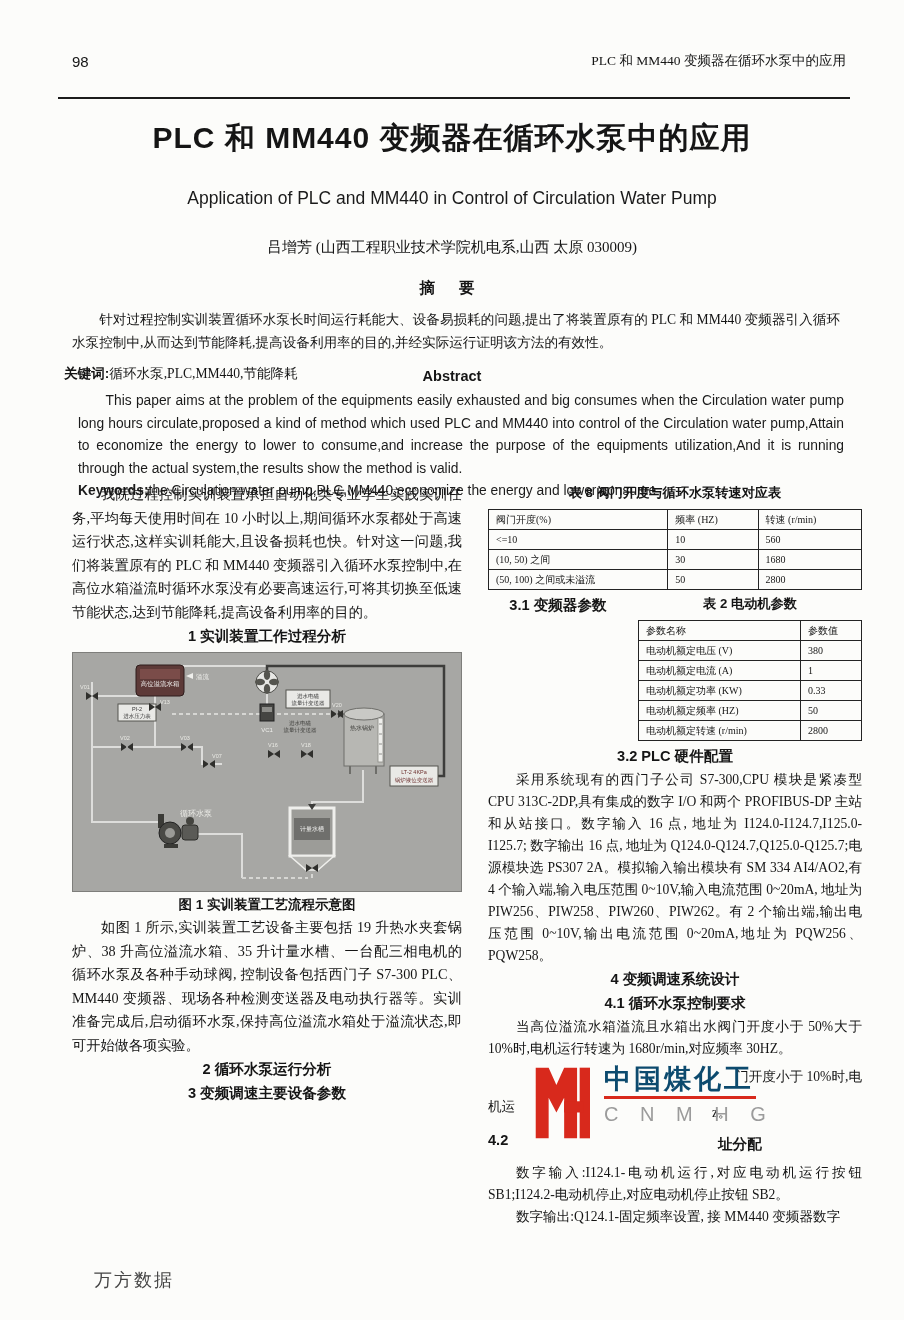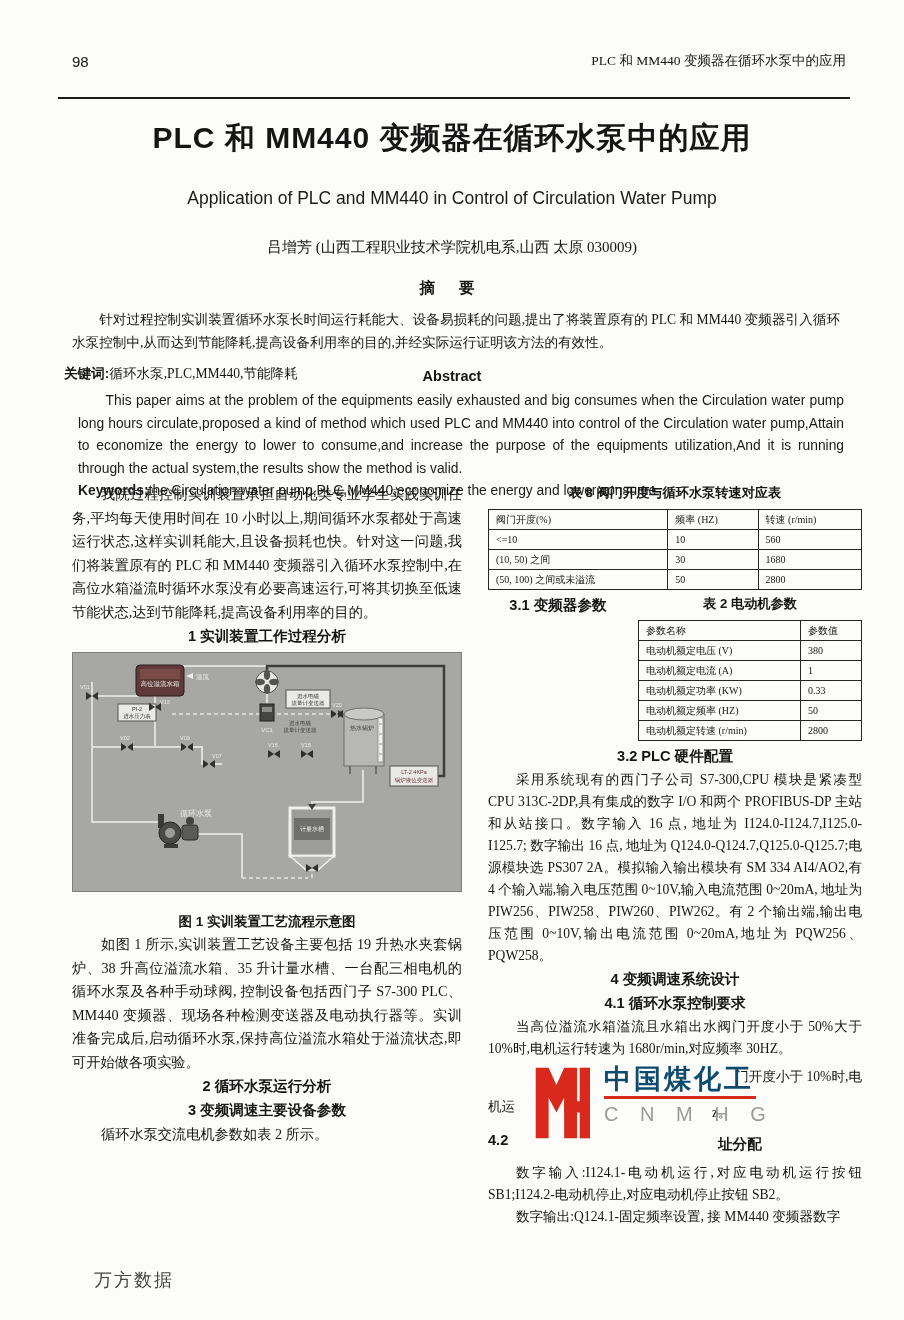--- a/index.html
+++ b/index.html
@@ -26,21 +26,21 @@
   .abs-en{position:absolute;top:390px;left:78px;right:60px;font-family:"Liberation Sans",sans-serif;
           font-size:13.8px;line-height:22.5px;text-align:justify;color:#1b1b1b;}
   .abs-en .ind{text-indent:2em;margin:0;}
   
   .cols{position:absolute;top:483px;left:72px;width:790px;display:flex;gap:26px;}
   .col-l{width:390px;font-size:14.2px;line-height:23.5px;text-align:justify;}
   .col-r{width:374px;font-size:13.6px;line-height:22px;text-align:justify;}
   p.bi{text-indent:2.05em;margin:0;}
   .sec{font-family:"Liberation Sans",sans-serif;font-weight:bold;font-size:14.6px;margin:1px 0;line-height:23px;text-align:center;}
   
-  .figbox{width:432px;height:240px;margin:4px 0 19px 0;}
+  .figbox{width:432px;height:240px;margin:4px 0 2px 0;}
   .figcap{text-align:center;font-family:"Liberation Sans",sans-serif;font-weight:bold;font-size:13.5px;line-height:22px;margin:0;}
   .fig svg{display:block;}
   .fig text{font-family:"Liberation Sans",sans-serif;}
   
   .tbl-title{text-align:center;font-family:"Liberation Sans",sans-serif;font-weight:bold;font-size:13.2px;margin:0 0 6px 0;line-height:20px;}
   table.t{border-collapse:collapse;width:100%;font-size:10px;line-height:1.3;}
   table.t th,table.t td{border:1.4px solid #242424;padding:3px 7px;text-align:left;font-weight:normal;}
   .t2wrap{float:right;width:224px;margin:0 0 4px 10px;}
   .t2wrap td:last-child,.t2wrap th:last-child{width:46px;}
   
@@ -232,21 +232,20 @@
                 <polygon points="246,212 240,216 246,220"></polygon>
             </g>
           </g>
         </svg>
       </div>
       <p class="figcap">图 1 实训装置工艺流程示意图</p>
 
       <p class="bi">如图 1 所示,实训装置工艺设备主要包括 19 升热水夹套锅炉、38 升高位溢流水箱、35 升计量水槽、一台配三相电机的循环水泵及各种手动球阀, 控制设备包括西门子 S7-300 PLC、MM440 变频器、现场各种检测变送器及电动执行器等。实训准备完成后,启动循环水泵,保持高位溢流水箱处于溢流状态,即可开始做各项实验。</p>
       <div class="sec">2 循环水泵运行分析</div>
       <div class="sec">3 变频调速主要设备参数</div>
-      <p class="bi">循环水泵交流电机参数如表 2 所示。</p>
     </div>
 
     <div class="col-r">
 
       <div class="tbl-title">表 8 阀门开度与循环水泵转速对应表</div>
       <table class="t">
         <thead>
           <tr>
             <th>阀门开度(%)</th>
             <th>频率 (HZ)</th>

